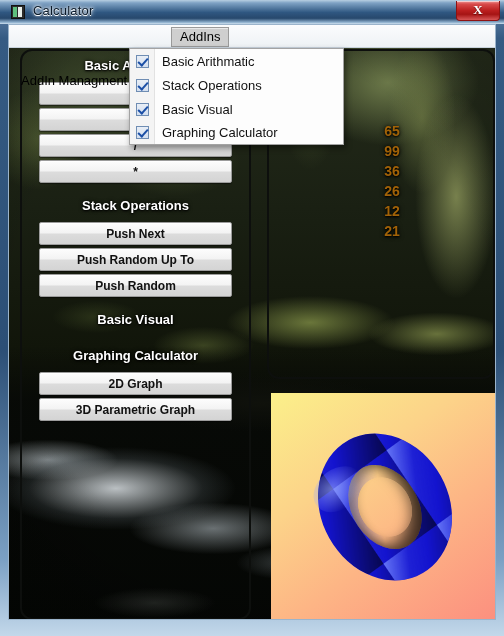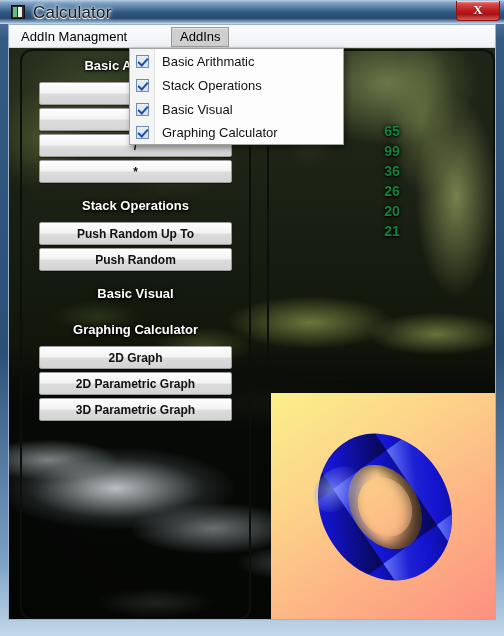--- a/index.html
+++ b/index.html
@@ -22,21 +22,21 @@
   }
   .title-icon{
     position:absolute;left:11px;top:5px;width:14px;height:14px;
     background:#2b2b2b;border:1px solid #111;box-sizing:border-box;
   }
   .title-icon i{position:absolute;display:block;top:1px;width:4px;height:10px;}
   .title-icon i.a{left:1px;background:#5fbf7d;}
   .title-icon i.b{left:6px;background:#e9efe9;}
   .title-text{
     position:absolute;left:33px;top:3px;
-    font-size:17px;color:#0b1b2b;letter-spacing:.2px;
+    font-size:13px;color:#0b1b2b;letter-spacing:.2px;
     text-shadow:0 0 3px #fff,0 0 5px #fff,0 1px 0 #fff;
     white-space:nowrap;
   }
   .close-btn{
     position:absolute;right:4px;top:1px;width:44px;height:20px;
     border-radius:0 0 4px 4px;
     background:linear-gradient(180deg,#f19a9a 0%,#d84b4b 16%,#bb1f1f 50%,#a61414 70%,#d85757 100%);
     border:1px solid #8e1212;border-top:none;box-sizing:border-box;
     box-shadow:inset 0 1px 0 rgba(255,255,255,.55);
     cursor:pointer;
@@ -58,21 +58,21 @@
   .menubar{
     position:absolute;left:0;top:0;width:100%;height:23px;
     background:linear-gradient(180deg,#fbfcfd 0%,#eef2f5 100%);
     border-bottom:1px solid #c8d3dd;box-sizing:border-box;
   }
   .menu-item{
     position:absolute;top:2px;height:20px;line-height:20px;
     font-size:13px;color:#000;padding:0 8px;box-sizing:border-box;
     white-space:nowrap;cursor:default;
   }
-  .menu-item.m0{left:4px;}
+  .menu-item.m0{left:4px;margin-top:44px;}
   .menu-item.m1{left:118px;background:#cfcfcf;border:1px solid #9a9a9a;
     line-height:18px;box-shadow:inset 0 1px 0 #e9e9e9;margin-left:44px;}
 
   
   .photo{
     position:absolute;left:0;top:23px;width:486px;height:572px;
     overflow:hidden;background:#0c0f0b;
   }
   .photo .layer{position:absolute;left:0;top:0;width:100%;height:100%;}
   .ph-sky{background:
@@ -124,21 +124,21 @@
     font-size:12px;font-weight:bold;color:#111;text-align:center;
     background:linear-gradient(180deg,#fdfdfd 0%,#f3f3f3 48%,#dcdcdc 52%,#d4d4d4 100%);
     border:1px solid #9c9c9c;border-radius:2px;box-sizing:border-box;
     box-shadow:inset 0 1px 0 #fff, 0 1px 1px rgba(0,0,0,.45);
     cursor:pointer;white-space:nowrap;overflow:hidden;
   }
 
   
   .stacklist{position:absolute;left:362px;top:96px;width:42px;text-align:center;}
   .stacklist div{
-    font-size:14px;font-weight:bold;color:#15803d;line-height:20px;
+    font-size:14px;font-weight:bold;color:#a16207;line-height:20px;
     text-shadow:0 1px 2px #000,0 0 5px #000;
   }
 
   
   .render{
     position:absolute;left:262px;top:368px;width:228px;height:227px;
     background:linear-gradient(145deg,#fbf08a 0%,#fcd389 34%,#fdb585 62%,#fc8f7f 100%);
     overflow:hidden;
   }
   .torus{
@@ -233,41 +233,41 @@
         <div class="sec-head">Basic Arithmatic</div>
         <div style="height:9px"></div>
         <button class="btn">+</button>
         <button class="btn">-</button>
         <button class="btn">/</button>
         <button class="btn">*</button>
 
         <div style="height:12px"></div>
         <div class="sec-head">Stack Operations</div>
         <div style="height:9px"></div>
+        <button class="btn">Push Next</button>
         <button class="btn">Push Random Up To</button>
         <button class="btn">Push Random</button>
 
         <div style="height:12px"></div>
         <div class="sec-head">Basic Visual</div>
         <div style="height:9px"></div>
 
         <div style="height:12px"></div>
         <div class="sec-head">Graphing Calculator</div>
         <div style="height:9px"></div>
         <button class="btn">2D Graph</button>
-        <button class="btn">2D Parametric Graph</button>
         <button class="btn">3D Parametric Graph</button>
       </div>
 
       <div class="stacklist">
         <div>65</div>
         <div>99</div>
         <div>36</div>
         <div>26</div>
-        <div>20</div>
+        <div>12</div>
         <div>21</div>
       </div>
 
       <div class="render">
         <div class="torus">
           <div class="ring"></div>
           <div class="shade-a"></div>
           <div class="inner-shadow"></div>
           <div class="hilite"></div>
         </div>

